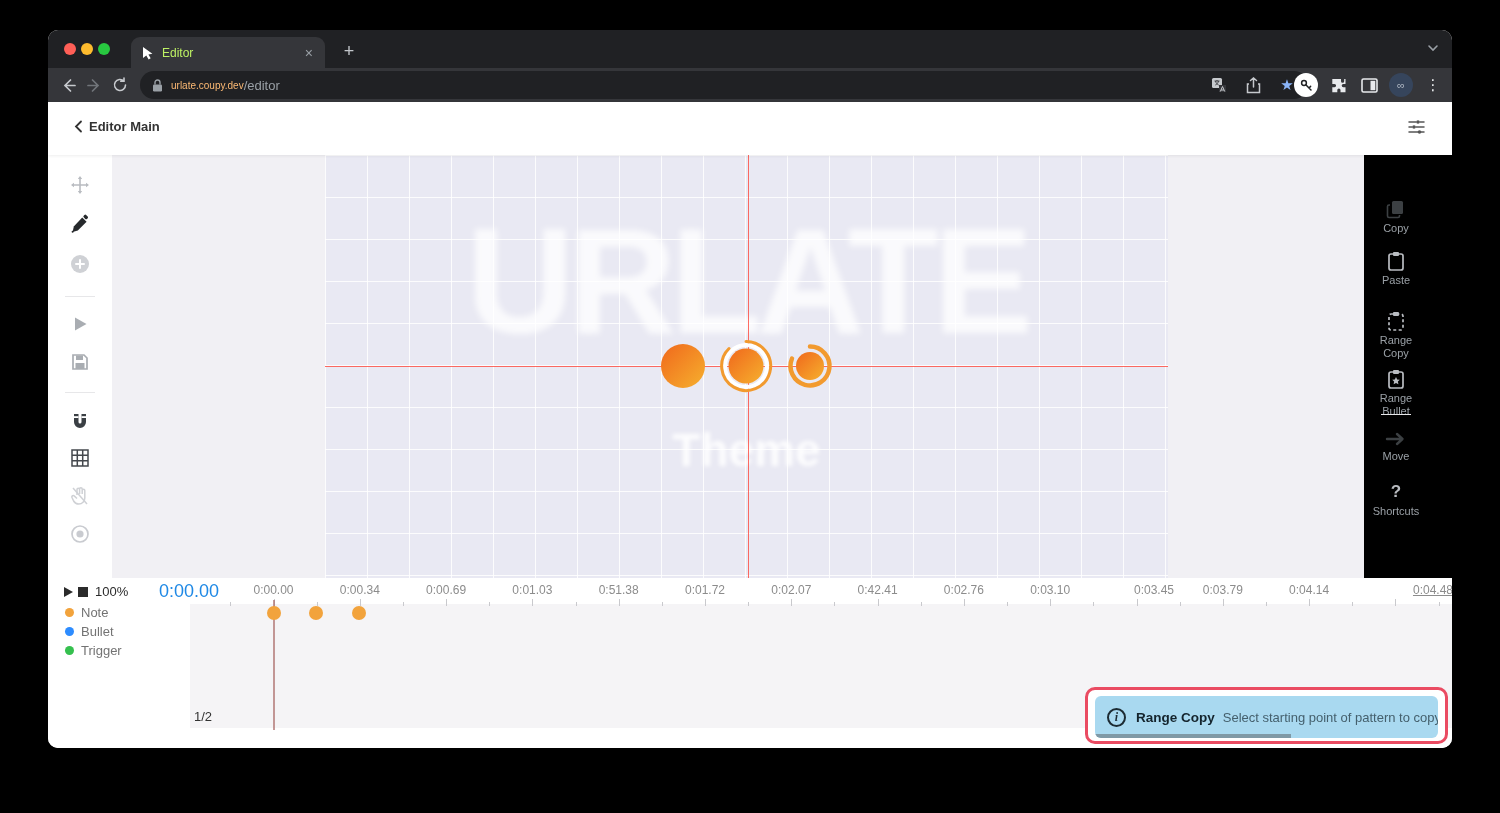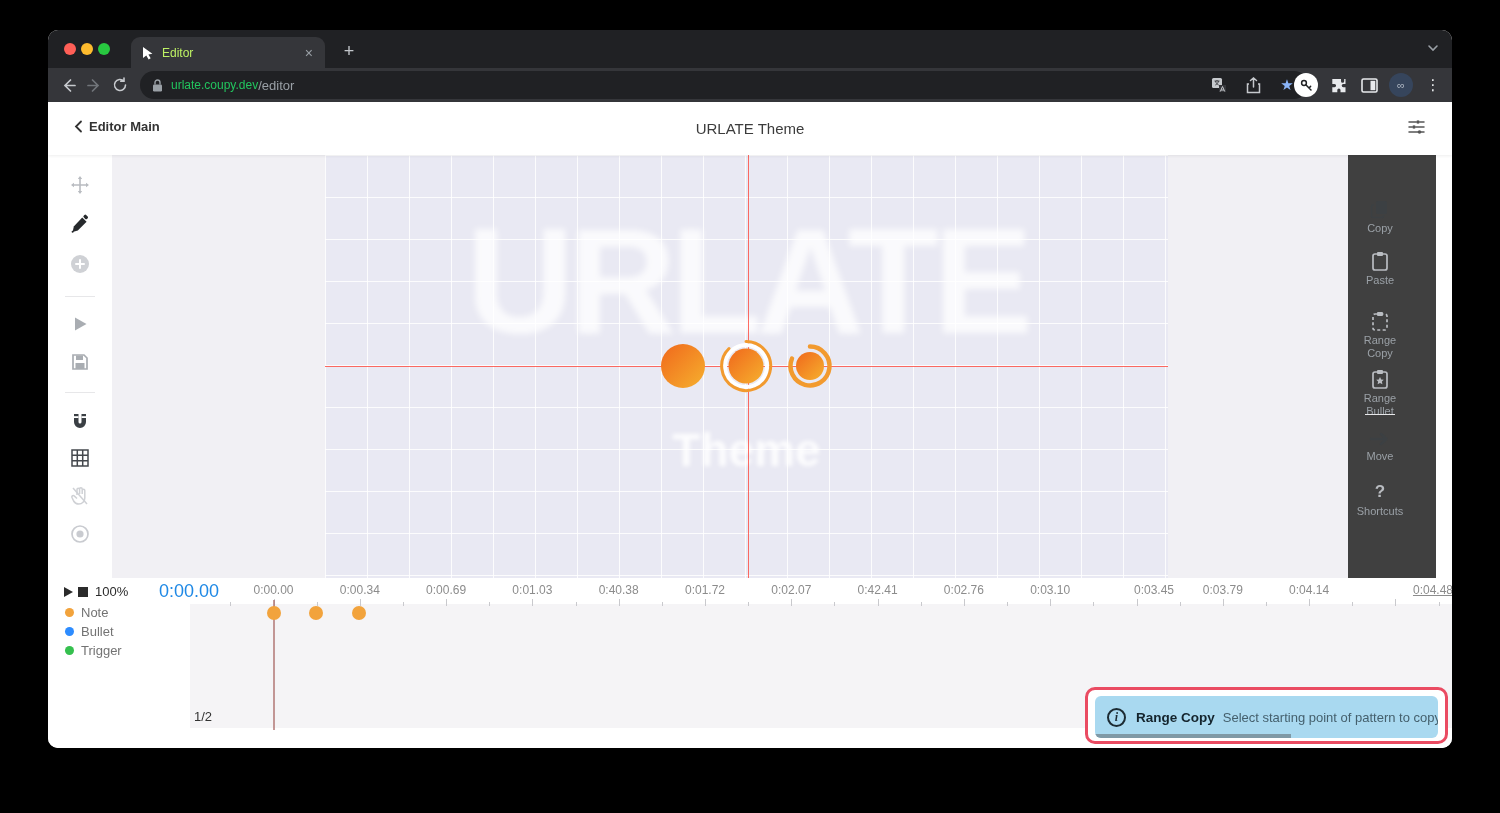--- a/index.html
+++ b/index.html
@@ -27,21 +27,21 @@
 
   
   #toolbar{position:absolute;left:0;top:38px;width:1404px;height:34px;background:#35363a;
            display:flex;align-items:center;}
   .navbtn{width:26px;height:26px;display:flex;align-items:center;justify-content:center;border-radius:50%;}
   #btn-back{margin-left:7px;color:#c6c9cd;}
   #btn-fwd{color:#71757a;}
   #btn-reload{color:#c6c9cd;}
   #omnibox{position:absolute;left:92px;top:3px;width:1168px;height:28px;background:#202124;
            border-radius:14px;display:flex;align-items:center;padding:0 12px;}
-  #omnibox .host{color:#22c55e;font-size:12px;margin-left:8px;}
+  #omnibox .host{color:#fdba74;font-size:10px;margin-left:8px;}
   #omnibox .path{color:#9aa0a6;font-size:13px;}
   #omni-right{position:absolute;right:10px;top:0;height:28px;display:flex;align-items:center;gap:12px;}
   #chrome-right{position:absolute;right:8px;top:38px;height:34px;display:flex;align-items:center;gap:9px;}
   .chrome-ic{width:22px;height:22px;display:flex;align-items:center;justify-content:center;}
   #key-circle{width:24px;height:24px;background:#fff;border-radius:50%;display:flex;align-items:center;justify-content:center;}
   #avatar{width:24px;height:24px;background:#36455c;border-radius:50%;color:#aeb6c2;font-size:11px;
           display:flex;align-items:center;justify-content:center;}
   #menu-dots{color:#e8eaed;font-size:15px;letter-spacing:0;}
   .star{color:#8ab4f8;font-size:15px;}
 
@@ -64,21 +64,21 @@
             font-size:150px;font-weight:800;letter-spacing:-6px;filter:blur(3px);white-space:nowrap;}
   #wm-sub{position:absolute;left:50%;top:268px;transform:translateX(-50%);color:rgba(255,255,255,.9);
           font-size:46px;font-weight:800;filter:blur(2px);}
   .cross-v{position:absolute;left:423px;top:0;width:1px;height:423px;background:rgba(255,60,48,.75);}
   .cross-h{position:absolute;left:0;top:211px;width:843px;height:1px;background:rgba(255,60,48,.75);}
 
   
   #left-rail{position:absolute;left:0;top:0;width:64px;height:423px;background:#fff;}
   .rail-ic{position:absolute;left:50%;transform:translate(-50%,-50%);display:flex;align-items:center;justify-content:center;}
   .rail-div{position:absolute;left:17px;width:30px;height:1px;background:#e7e7e9;}
-  #right-rail{position:absolute;right:16px;top:0;width:88px;height:423px;background:#404040;}
+  #right-rail{position:absolute;right:0;top:0;width:88px;height:423px;background:#000000;}
   .rp-item{position:absolute;left:0;width:64px;display:flex;flex-direction:column;align-items:center;gap:3px;}
   .rp-item .lbl{font-size:11px;color:#9aa0a6;text-align:center;line-height:13px;}
   .ic-dark{color:#3c4043;} .ic-gray{color:#b9bcc1;} .ic-faint{color:#d3d3d6;}
 
   
   #timeline{position:absolute;left:0;top:548px;width:1404px;height:170px;background:#fff;}
   #tl-panel{position:absolute;left:142px;top:26px;width:1262px;height:124px;background:#f5f4f6;}
   #playbtns{position:absolute;left:15px;top:6px;display:flex;align-items:center;gap:4px;color:#2b2b2b;}
   #zoom-label{font-size:13px;color:#2b2b2b;margin-left:3px;}
   #cur-time{position:absolute;left:86px;top:3px;width:110px;text-align:center;font-size:18px;
@@ -201,21 +201,20 @@
     <span id="menu-dots" class="chrome-ic">⋮</span>
   </div>
 
   <div id="appheader">
     <div id="back-nav">
       <svg width="9" height="13" viewBox="0 0 9 13">
           <path d="M7 1.5 L2 6.5 L7 11.5" stroke="#333" stroke-width="1.8" fill="none" stroke-linecap="round"></path>
         </svg>
       <span>Editor Main</span>
     </div>
-    <div id="page-title">URLATE Theme</div>
     <span id="tune-btn">
       <svg width="19" height="19" viewBox="0 0 19 19">
           <g stroke="#555" stroke-width="1.5" stroke-linecap="round">
             <path d="M2 5 h7 M13 5 h4 M2 10 h3 M9 10 h8 M2 15 h9 M14 15 h3"></path>
           </g>
           <g fill="#555">
             <circle cx="11" cy="5" r="1.8"></circle>
             <circle cx="7" cy="10" r="1.8"></circle>
             <circle cx="12.5" cy="15" r="1.8"></circle>
           </g>
@@ -388,21 +387,21 @@
         <i class="tick minor" style="left: 182.35px;"></i>
         <span class="ruler-label" style="left: 311.8px;">0:00.34</span>
         <i class="tick major" style="left: 311.8px;"></i>
         <i class="tick minor" style="left: 268.65px;"></i>
         <span class="ruler-label" style="left: 398.1px;">0:00.69</span>
         <i class="tick major" style="left: 398.1px;"></i>
         <i class="tick minor" style="left: 354.95px;"></i>
         <span class="ruler-label" style="left: 484.4px;">0:01.03</span>
         <i class="tick major" style="left: 484.4px;"></i>
         <i class="tick minor" style="left: 441.25px;"></i>
-        <span class="ruler-label" style="left: 570.7px;">0:40.38</span>
+        <span class="ruler-label" style="left: 570.7px;">0:51.38</span>
         <i class="tick major" style="left: 570.7px;"></i>
         <i class="tick minor" style="left: 527.55px;"></i>
         <span class="ruler-label" style="left: 657px;">0:01.72</span>
         <i class="tick major" style="left: 657px;"></i>
         <i class="tick minor" style="left: 613.85px;"></i>
         <span class="ruler-label" style="left: 743.3px;">0:02.07</span>
         <i class="tick major" style="left: 743.3px;"></i>
         <i class="tick minor" style="left: 700.15px;"></i>
         <span class="ruler-label" style="left: 829.6px;">0:42.41</span>
         <i class="tick major" style="left: 829.6px;"></i>

